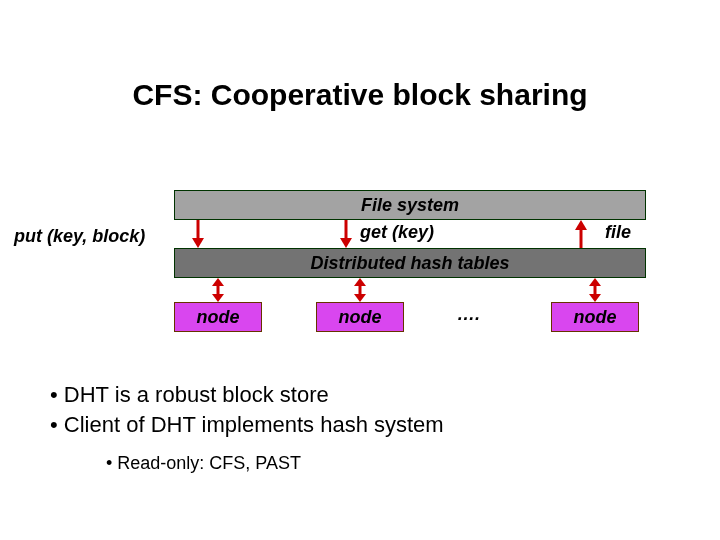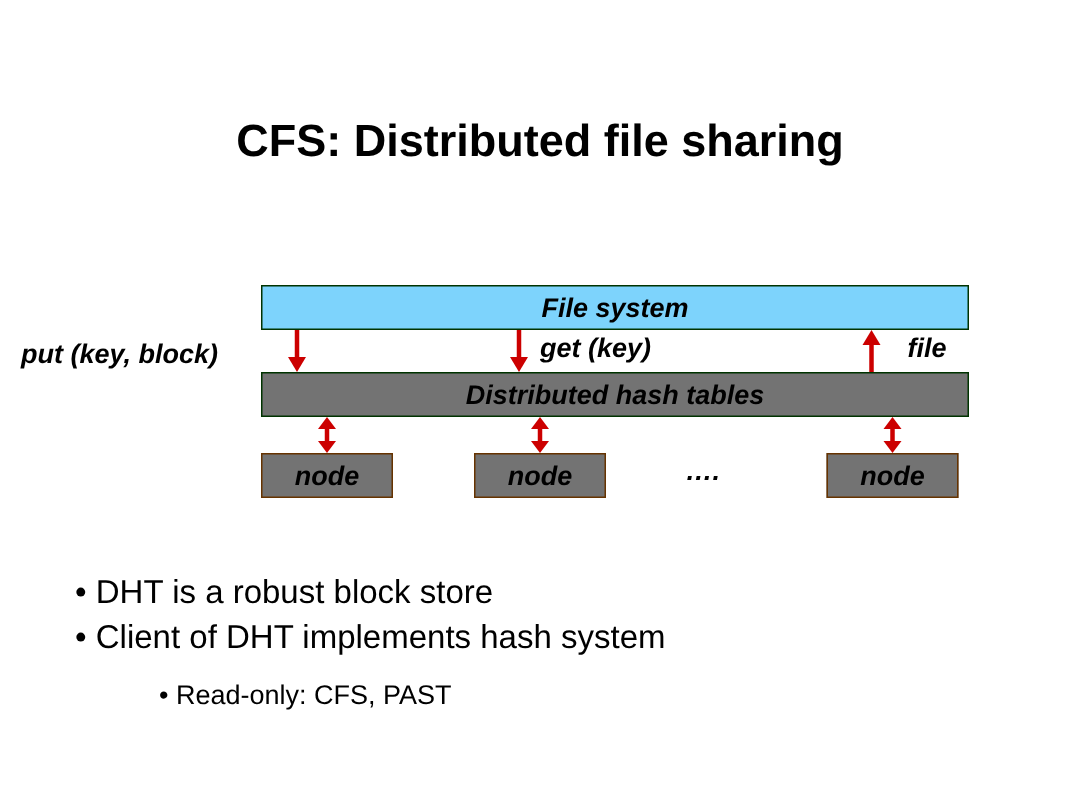--- a/index.html
+++ b/index.html
@@ -19,21 +19,21 @@
     font-size: 30px;
     font-weight: bold;
     color: #000;
   }
   .fs-layer {
     position: absolute;
     top: 190px;
     left: 174px;
     width: 472px;
     height: 30px;
-    background: #7dd3fc;
+    background: #a3a3a3;
     border: 1px solid #003300;
     text-align: center;
     line-height: 28px;
     font-style: italic;
     font-weight: bold;
     font-size: 18px;
   }
   .dht-layer {
     position: absolute;
     top: 248px;
@@ -68,21 +68,21 @@
     position: absolute;
     top: 222px;
     left: 605px;
     font-style: italic;
     font-weight: bold;
     font-size: 18px;
   }
   .node-box {
     position: absolute;
     height: 30px;
-    background: #737373;
+    background: #d946ef;
     border: 1px solid #663300;
     text-align: center;
     line-height: 28px;
     font-style: italic;
     font-weight: bold;
     font-size: 18px;
   }
   .node1 { top: 302px; left: 174px; width: 88px; }
   .node2 { top: 302px; left: 316px; width: 88px; }
   .node3 { top: 302px; left: 551px; width: 88px; }
@@ -116,21 +116,21 @@
     stroke: #cc0000;
     stroke-width: 3;
   }
   .arrow polygon {
     fill: #cc0000;
   }
 </style>
 </head>
 <body>
 
-<div class="title">CFS: Distributed file sharing</div>
+<div class="title">CFS: Cooperative block sharing</div>
 
 <div class="fs-layer">File system</div>
 <div class="dht-layer">Distributed hash tables</div>
 
 <div class="put-label">put (key, block)</div>
 <div class="get-label">get (key)</div>
 <div class="block-label">file</div>
 
 <div class="node-box node1">node</div>
 <div class="node-box node2">node</div>

